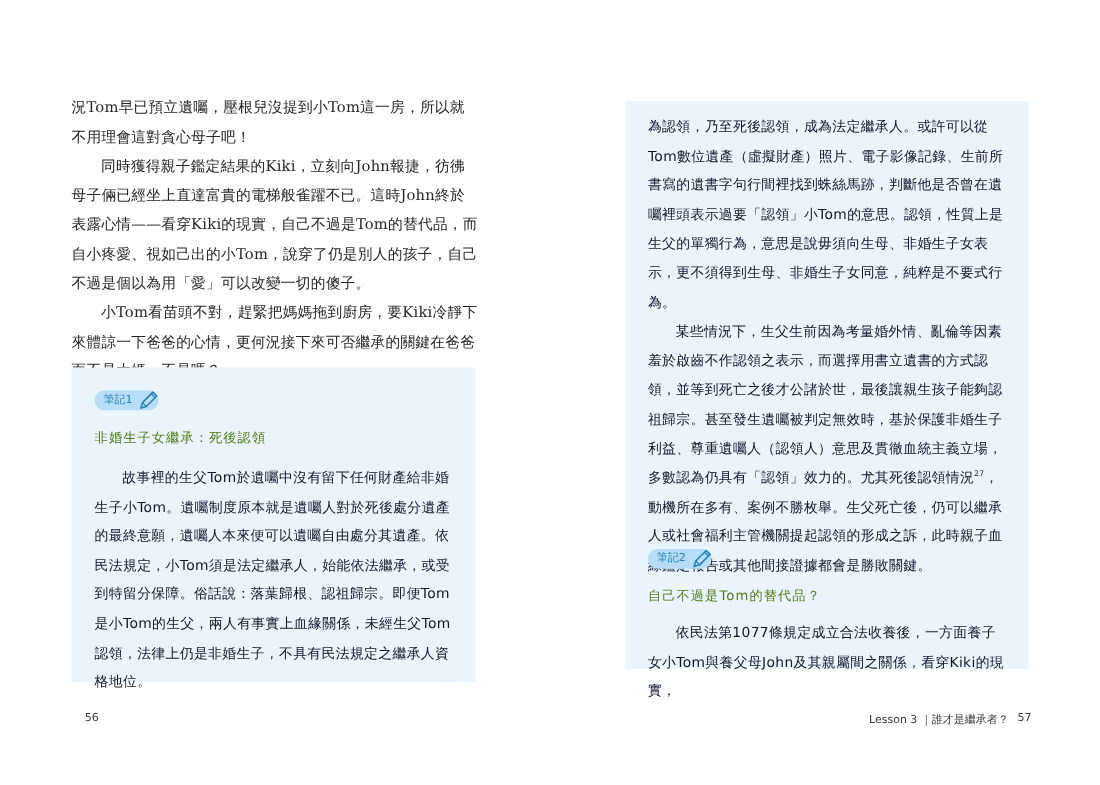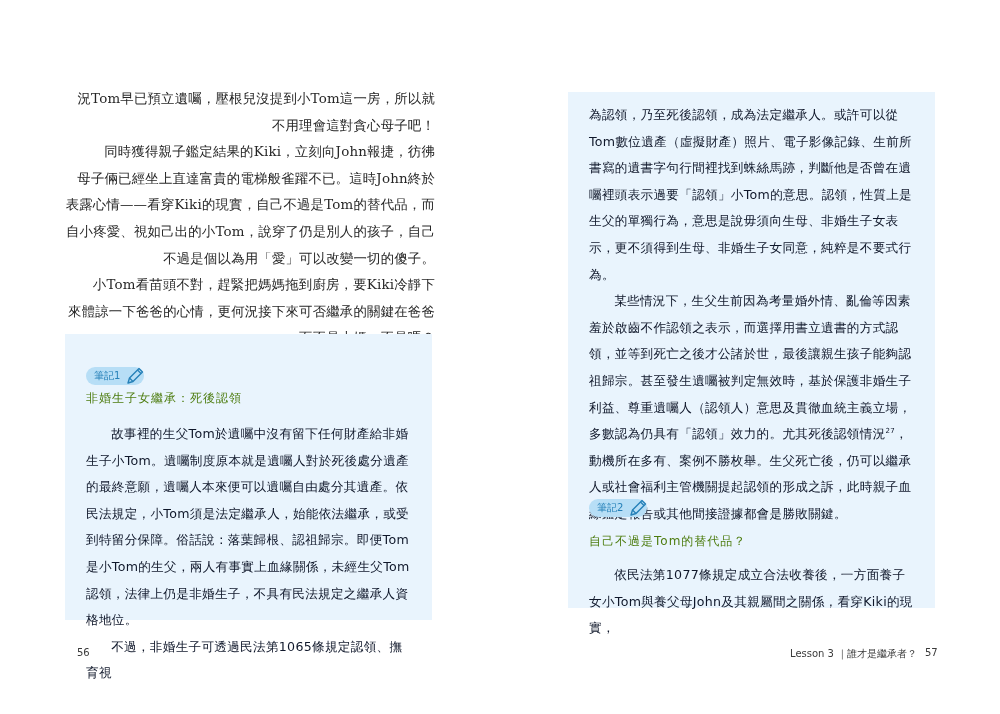--- a/index.html
+++ b/index.html
@@ -3,21 +3,21 @@
 <meta charset="utf-8">
 <style>
   html, body { margin:0; padding:0; }
   body { width:1000px; height:714px; background:#ffffff; position:relative; overflow:hidden;
          font-family:"DejaVu Serif", serif; color:#2a2a2a; }
   .page { position:absolute; top:0; height:714px; }
   .page-left { left:0; width:500px; }
   .page-right { left:500px; width:500px; }
   .serif-text { position:absolute; left:65px; width:370px; font-family:"DejaVu Serif", serif;
                 font-size:13.4px; line-height:26.6px; color:#262626; }
-  .serif-text p { margin:0; letter-spacing:0.2px;text-align:right; }
+  .serif-text p { margin:0; letter-spacing:0.2px; }
   .indent { text-indent:2em; }
   .note-box { position:absolute; background:#e9f4fd; }
   .note-box .inner { position:absolute; left:21px; right:18px; font-family:"DejaVu Sans", sans-serif;
                      font-size:12.6px; line-height:26.6px; color:#0f172a; }
   .note-box .inner p { margin:0; letter-spacing:0.3px; }
   .badge { position:absolute; display:flex; align-items:center; height:20px; }
   .badge-pill { background:#b7def6; color:#2580b8; border-radius:10px; height:18px; line-height:18px;
                 padding:0 24px 0 8px; font-family:"DejaVu Sans", sans-serif; font-size:10px; }
   .pencil { margin-left:-20px; width:22px; height:20px; }
   .note-title { position:absolute; font-family:"DejaVu Sans", sans-serif; font-size:12px; font-weight:normal;
@@ -29,32 +29,31 @@
 <body>
 
 <div class="page page-left">
   <div class="serif-text" style="top:86px;">
     <p>況Tom早已預立遺囑，壓根兒沒提到小Tom這一房，所以就不用理會這對貪心母子吧！</p>
     <p class="indent">同時獲得親子鑑定結果的Kiki，立刻向John報捷，彷彿母子倆已經坐上直達富貴的電梯般雀躍不已。這時John終於表露心情——看穿Kiki的現實，自己不過是Tom的替代品，而自小疼愛、視如己出的小Tom，說穿了仍是別人的孩子，自己不過是個以為用「愛」可以改變一切的傻子。</p>
     <p class="indent">小Tom看苗頭不對，趕緊把媽媽拖到廚房，要Kiki冷靜下來體諒一下爸爸的心情，更何況接下來可否繼承的關鍵在爸爸而不是大媽，不是嗎？</p>
   </div>
 
   <div class="note-box" style="left:65px; top:334px; width:367px; height:286px;">
-    <div class="badge" style="left:21px; top:32px;">
+    <div class="badge" style="left:21px; top:20px;">
       <span class="badge-pill">筆記1</span>
       <svg class="pencil" viewBox="0 0 22 20">
         <path d="M4 17 L5.5 12 L15 2.5 L18.5 6 L9 15.5 Z" fill="none" stroke="#2580b8" stroke-width="1.4" stroke-linejoin="round"></path>
         <path d="M13.5 4 L17 7.5" stroke="#2580b8" stroke-width="1.2"></path>
         <path d="M5.5 12 L9 15.5" stroke="#2580b8" stroke-width="1.2"></path>
       </svg>
     </div>
     <div class="note-title" style="left:21px; top:56px;">非婚生子女繼承：死後認領</div>
     <div class="inner" style="top:87px;">
       <p class="indent">故事裡的生父Tom於遺囑中沒有留下任何財產給非婚生子小Tom。遺囑制度原本就是遺囑人對於死後處分遺產的最終意願，遺囑人本來便可以遺囑自由處分其遺產。依民法規定，小Tom須是法定繼承人，始能依法繼承，或受到特留分保障。俗話說：落葉歸根、認祖歸宗。即便Tom是小Tom的生父，兩人有事實上血緣關係，未經生父Tom認領，法律上仍是非婚生子，不具有民法規定之繼承人資格地位。</p>
-      <p class="indent">不過，非婚生子可透過民法第1065條規定認領、撫育視</p>
     </div>
   </div>
 
   <div class="folio" style="left:65px;margin-left:12px;">56</div>
 </div>
 
 <div class="page page-right">
   <div class="note-box" style="left:68px; top:92px; width:367px; height:516px;">
     <div class="inner" style="top:10px;">
       <p>為認領，乃至死後認領，成為法定繼承人。或許可以從Tom數位遺產（虛擬財產）照片、電子影像記錄、生前所書寫的遺書字句行間裡找到蛛絲馬跡，判斷他是否曾在遺囑裡頭表示過要「認領」小Tom的意思。認領，性質上是生父的單獨行為，意思是說毋須向生母、非婚生子女表示，更不須得到生母、非婚生子女同意，純粹是不要式行為。</p>

